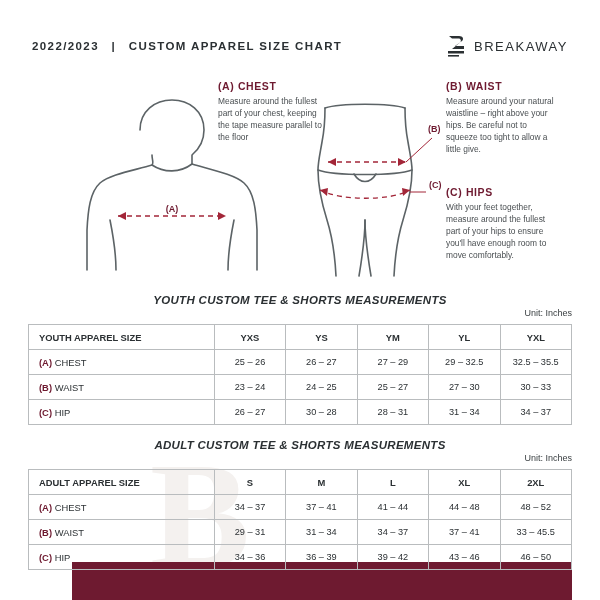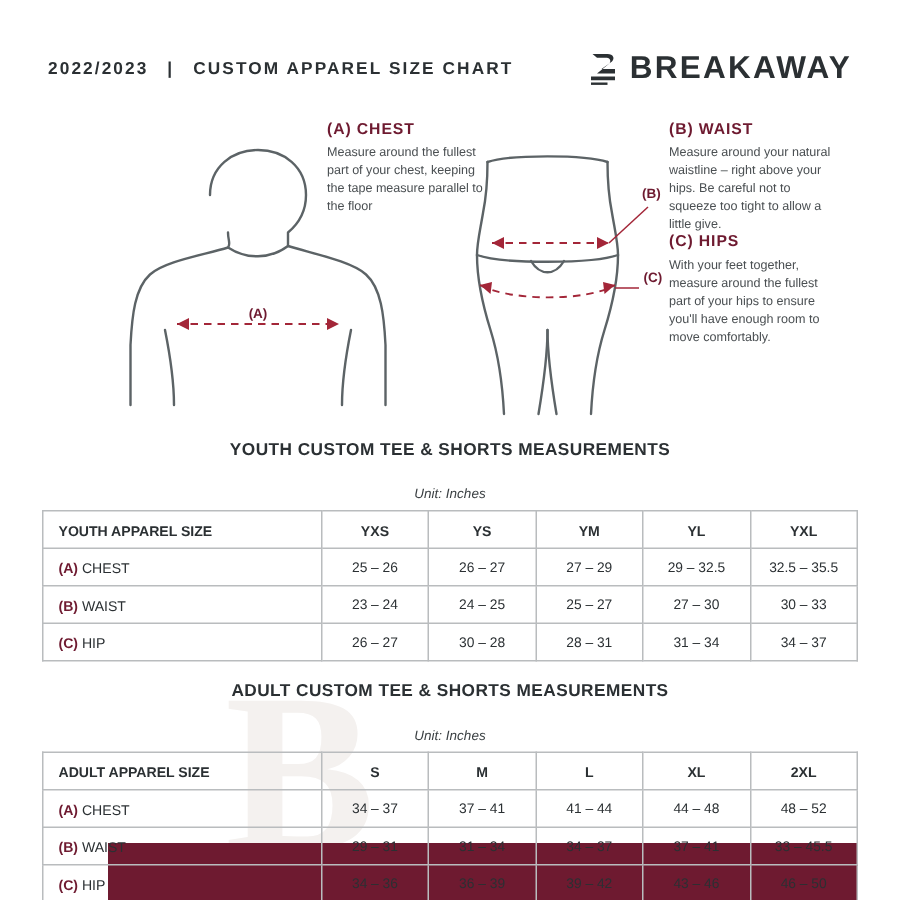--- a/index.html
+++ b/index.html
@@ -70,22 +70,22 @@
     display: flex;
     align-items: center;
     gap: 8px;
   }
   .brand-mark {
     width: 20px;
     height: 24px;
     position: relative;
   }
   .brand-name {
-    font-size: 21px;
-    font-weight: bold;
+    font-size: 13px;
+    font-weight: normal;
     letter-spacing: 1.5px;
     color: #2b3033;
   }
 
   
   .diagram {
     position: relative;
     height: 218px;
     margin: 2px 0 4px 0;
   }
@@ -105,37 +105,37 @@
     color: #6e1a30;
     margin-bottom: 4px;
   }
   .callout .c-body {
     font-size: 8.4px;
     line-height: 1.42;
     color: #4a4f52;
   }
   #callout-chest { left: 190px; top: 10px; width: 106px; }
   #callout-waist { left: 418px; top: 10px; width: 112px; }
-  #callout-hips  { left: 418px; top: 85px; width: 112px; }
+  #callout-hips  { left: 418px; top: 116px; width: 112px; }
 
   
   .table-block { margin-top: 6px; }
   .tbl-title {
     text-align: center;
     font-size: 11.5px;
     font-weight: bold;
     color: #2b3033;
     letter-spacing: .3px;
+    font-style: italic;
   }
   .tbl-sub {
-    text-align: center;
+    text-align: right;
     font-size: 9px;
-    font-style: italic;
     color: #3b4043;
-    margin-top: 18px;
+    margin-top: 2px;
     margin-bottom: 6px;
   }
   table {
     width: 100%;
     border-collapse: collapse;
     table-layout: fixed;
     padding-left: 12px;
   }
   td, th {
     border: 1px solid #b9bcbe;

